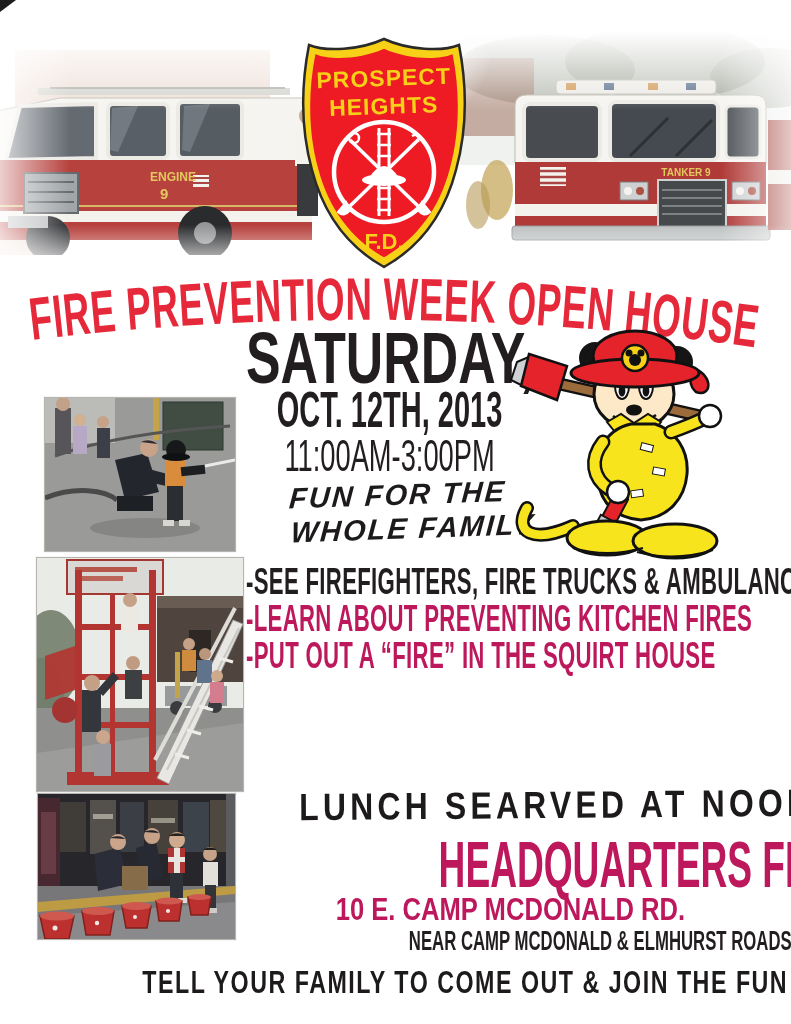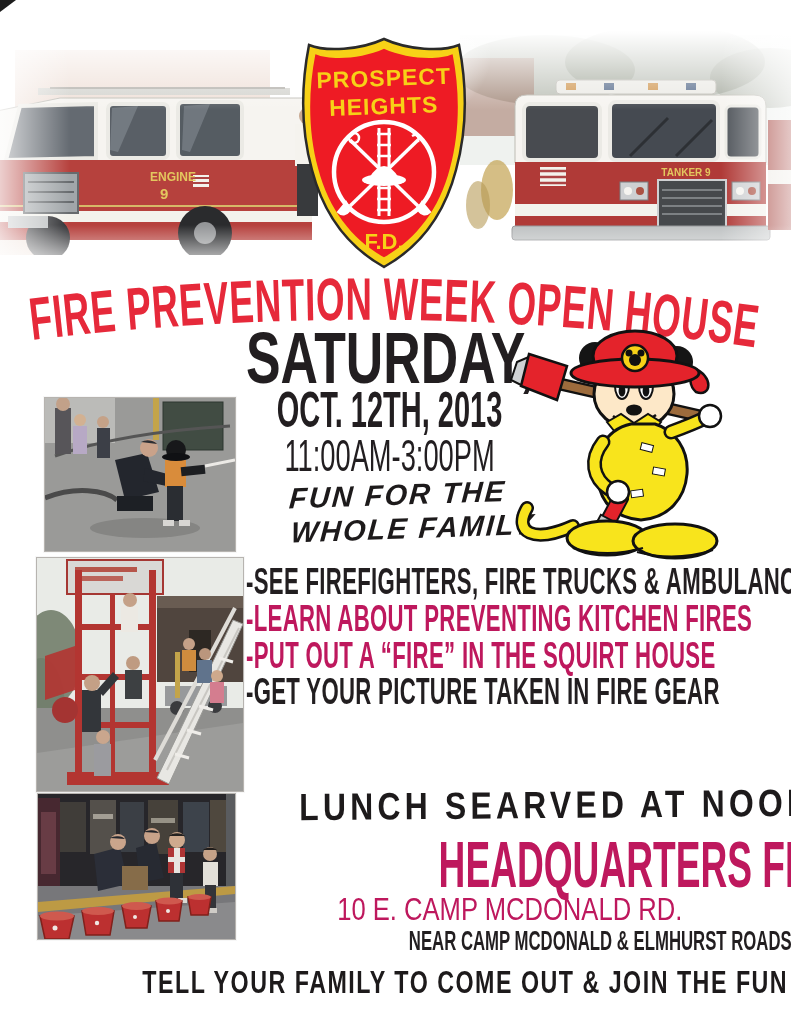--- a/index.html
+++ b/index.html
@@ -43,21 +43,21 @@
 
   .bullets{left:246px;top:564px;width:545px;font-weight:bold;font-size:37px;}
   .bullet{height:36.8px;line-height:36.8px;white-space:nowrap;}
   .bullet .condL{transform:scaleX(.60);letter-spacing:.5px;}
 
   .lunch{left:250px;top:786px;width:500px;font-size:38px;font-weight:bold;color:#1d1a1b;
          letter-spacing:5px;line-height:1;}
   .lunch .cond{transform:scaleX(.84) rotate(-.4deg);}
   .hq{left:230px;top:833px;width:560px;font-size:64px;font-weight:bold;line-height:1;}
   .hq .cond{transform:scaleX(.58);}
-  .addr{left:230px;top:893px;width:560px;font-size:32px;font-weight:normal;line-height:1;}
+  .addr{left:230px;top:893px;width:560px;font-size:32px;font-weight:bold;line-height:1;}
   .addr .cond{transform:scaleX(.80);}
   .note{left:230px;top:928px;width:560px;font-size:27px;font-weight:bold;line-height:1;}
   .note .cond{transform:scaleX(.62);}
   .footer{left:0;top:967px;width:791px;font-size:31px;font-weight:bold;color:#1d1a1b;
           letter-spacing:2px;line-height:1;}
   .footer .cond{transform:scaleX(.75);}
 
   .corner-artifact{left:0;top:0;width:16px;height:12px;background:#1c1c1c;
                    clip-path:polygon(0 0,100% 0,0 100%);}
   svg text{font-family:"Liberation Sans",sans-serif;}
@@ -406,21 +406,20 @@
         <circle cx="59" cy="129" r="2.2" fill="#f0e8e2"></circle>
       <circle cx="97" cy="123" r="2" fill="#f0e8e2"></circle>
         <circle cx="130" cy="117" r="2" fill="#f0e8e2"></circle>
     </svg>
   </div>
 
   <div class="abs bullets">
     <div class="bullet blk"><span class="condL">-SEE FIREFIGHTERS, FIRE TRUCKS &amp; AMBULANCES</span></div>
     <div class="bullet red"><span class="condL">-LEARN ABOUT PREVENTING KITCHEN FIRES</span></div>
     <div class="bullet red"><span class="condL">-PUT OUT A “FIRE” IN THE SQUIRT HOUSE</span></div>
-    <div class="bullet blk"><span class="condL">-GET YOUR PICTURE TAKEN IN FIRE GEAR</span></div>
   </div>
 
   <div class="abs center lunch">
     <span class="cond">LUNCH SEARVED AT NOON</span>
   </div>
   <div class="abs center hq red">
     <span class="cond">HEADQUARTERS FIRE STATION</span>
   </div>
   <div class="abs center addr red">
     <span class="cond">10 E. CAMP MCDONALD RD.</span>

